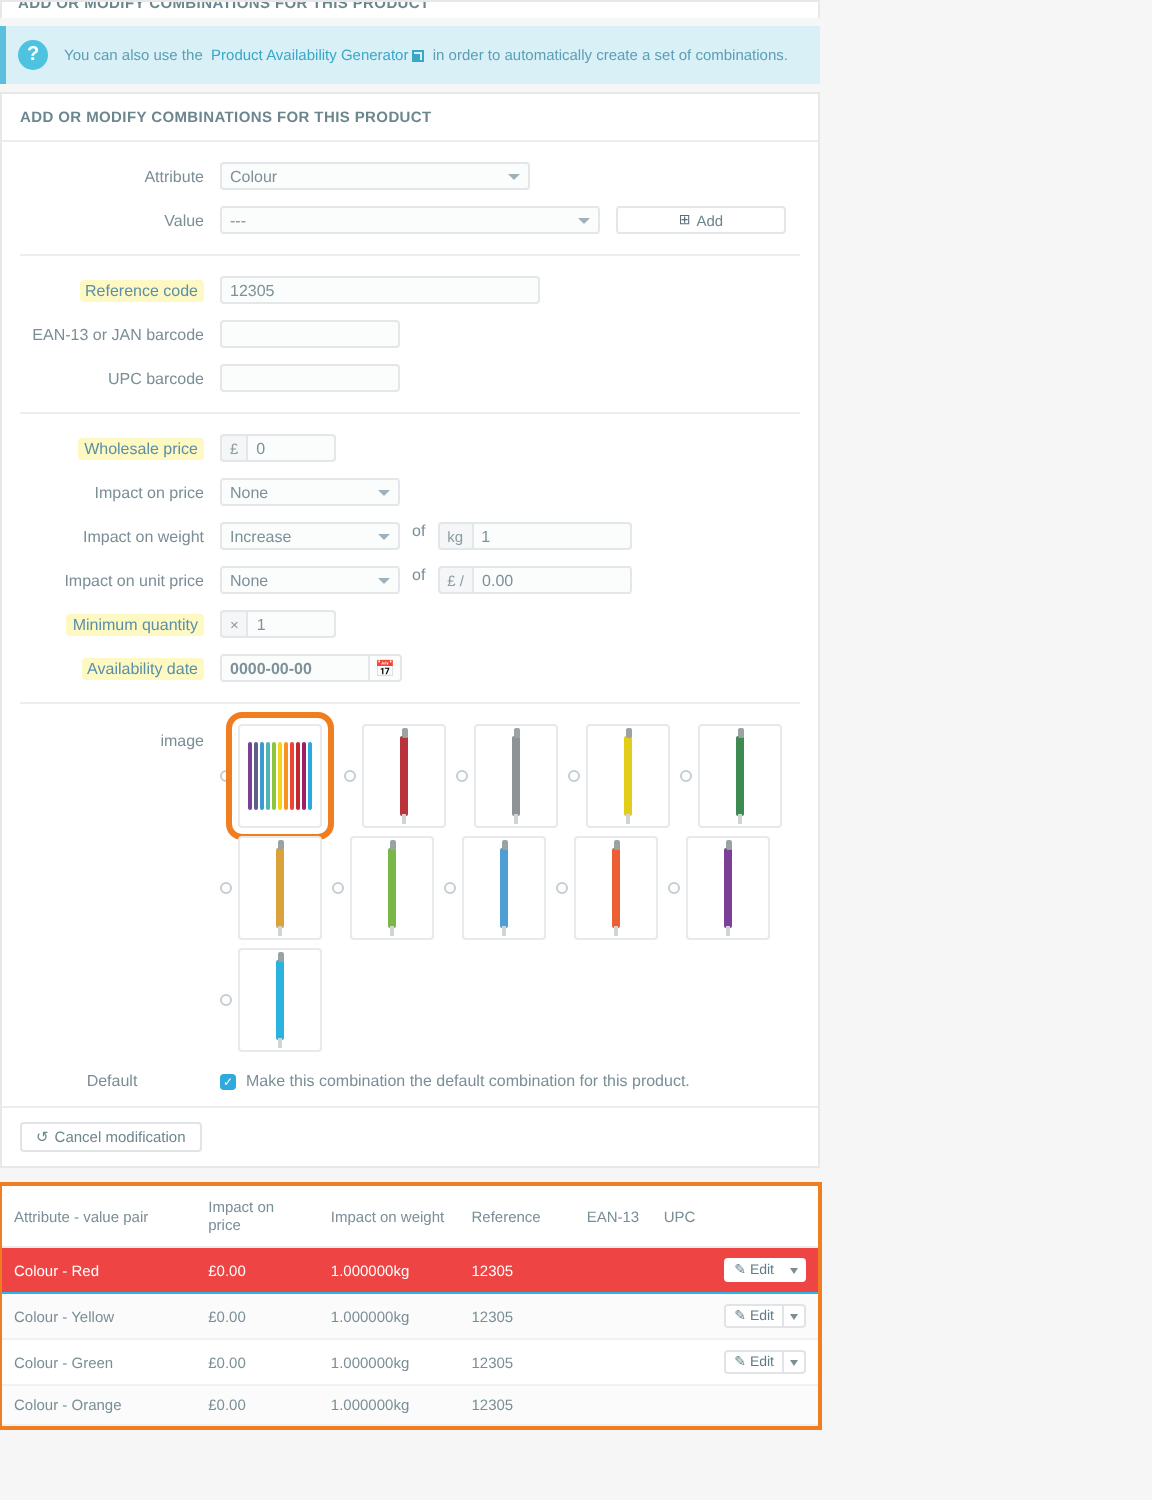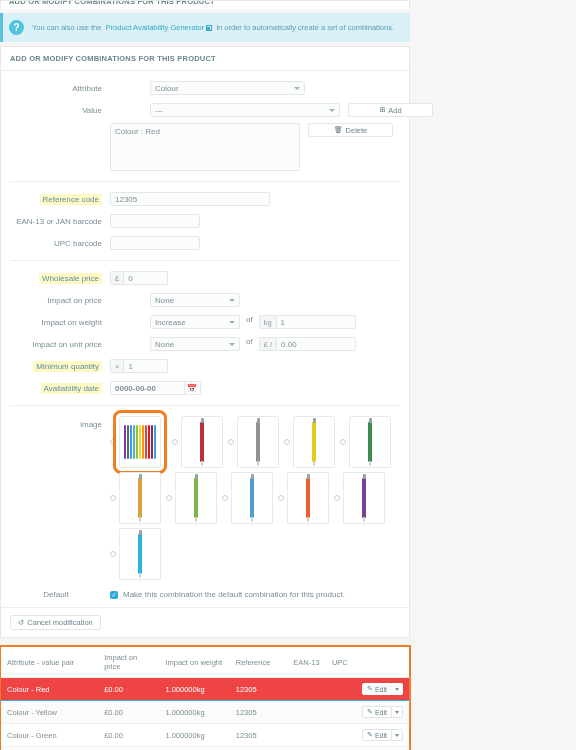--- a/index.html
+++ b/index.html
@@ -70,21 +70,21 @@
   }
   .flabel.hl span{ background:#fef9c3; padding:1px 3px; border-radius:2px; }
   .ctl{ display:flex; align-items:center; gap:0; }
 
   select.inp, input.inp, .fakeinp{
     border:1px solid #e4e7ea; background:#fbfcfc;
     height:14px; font-size:8px; color:#7d9199;
     padding:0 4px; font-family:"Liberation Sans", sans-serif;
     border-radius:2px; outline:none;
   }
-  select.inp{ appearance:none; -webkit-appearance:none; padding-right:0; background-image:none;margin-left:40px; }
+  select.inp{ appearance:none; -webkit-appearance:none; padding-right:0; background-image:none; }
   .selwrap{ position:relative; display:inline-block; }
   .selwrap:after{
     content:""; position:absolute; right:5px; top:6px;
     border-left:3px solid transparent; border-right:3px solid transparent;
     border-top:3px solid #9fb0b8; pointer-events:none;
   }
   .w-attr{ width:155px; }
   .w-val{ width:190px; }
   .w-ref{ width:160px; }
   .w-bar{ width:90px; }
@@ -248,29 +248,20 @@
           <div class="ctl">
             <span class="selwrap">
               <select class="inp w-val">
                 <option>---</option>
               </select>
             </span>
             <div class="side-btns" style="margin-top:0">
               <div class="btn">
                 <span class="gi">⊞</span>
                 <span>Add</span>
-              </div>
-            </div>
-          </div>
-          <div class="ctl" style="margin-top:6px">
-            <textarea class="multi" style="">Colour : Red</textarea>
-            <div class="side-btns" style="align-self:flex-start">
-              <div class="btn">
-                <span class="gi">🗑</span>
-                <span>Delete</span>
               </div>
             </div>
           </div>
         </div>
       </div>
 
       <hr class="sep">
 
       <div class="frow">
         <div class="flabel hl"><span>Reference code</span></div>

